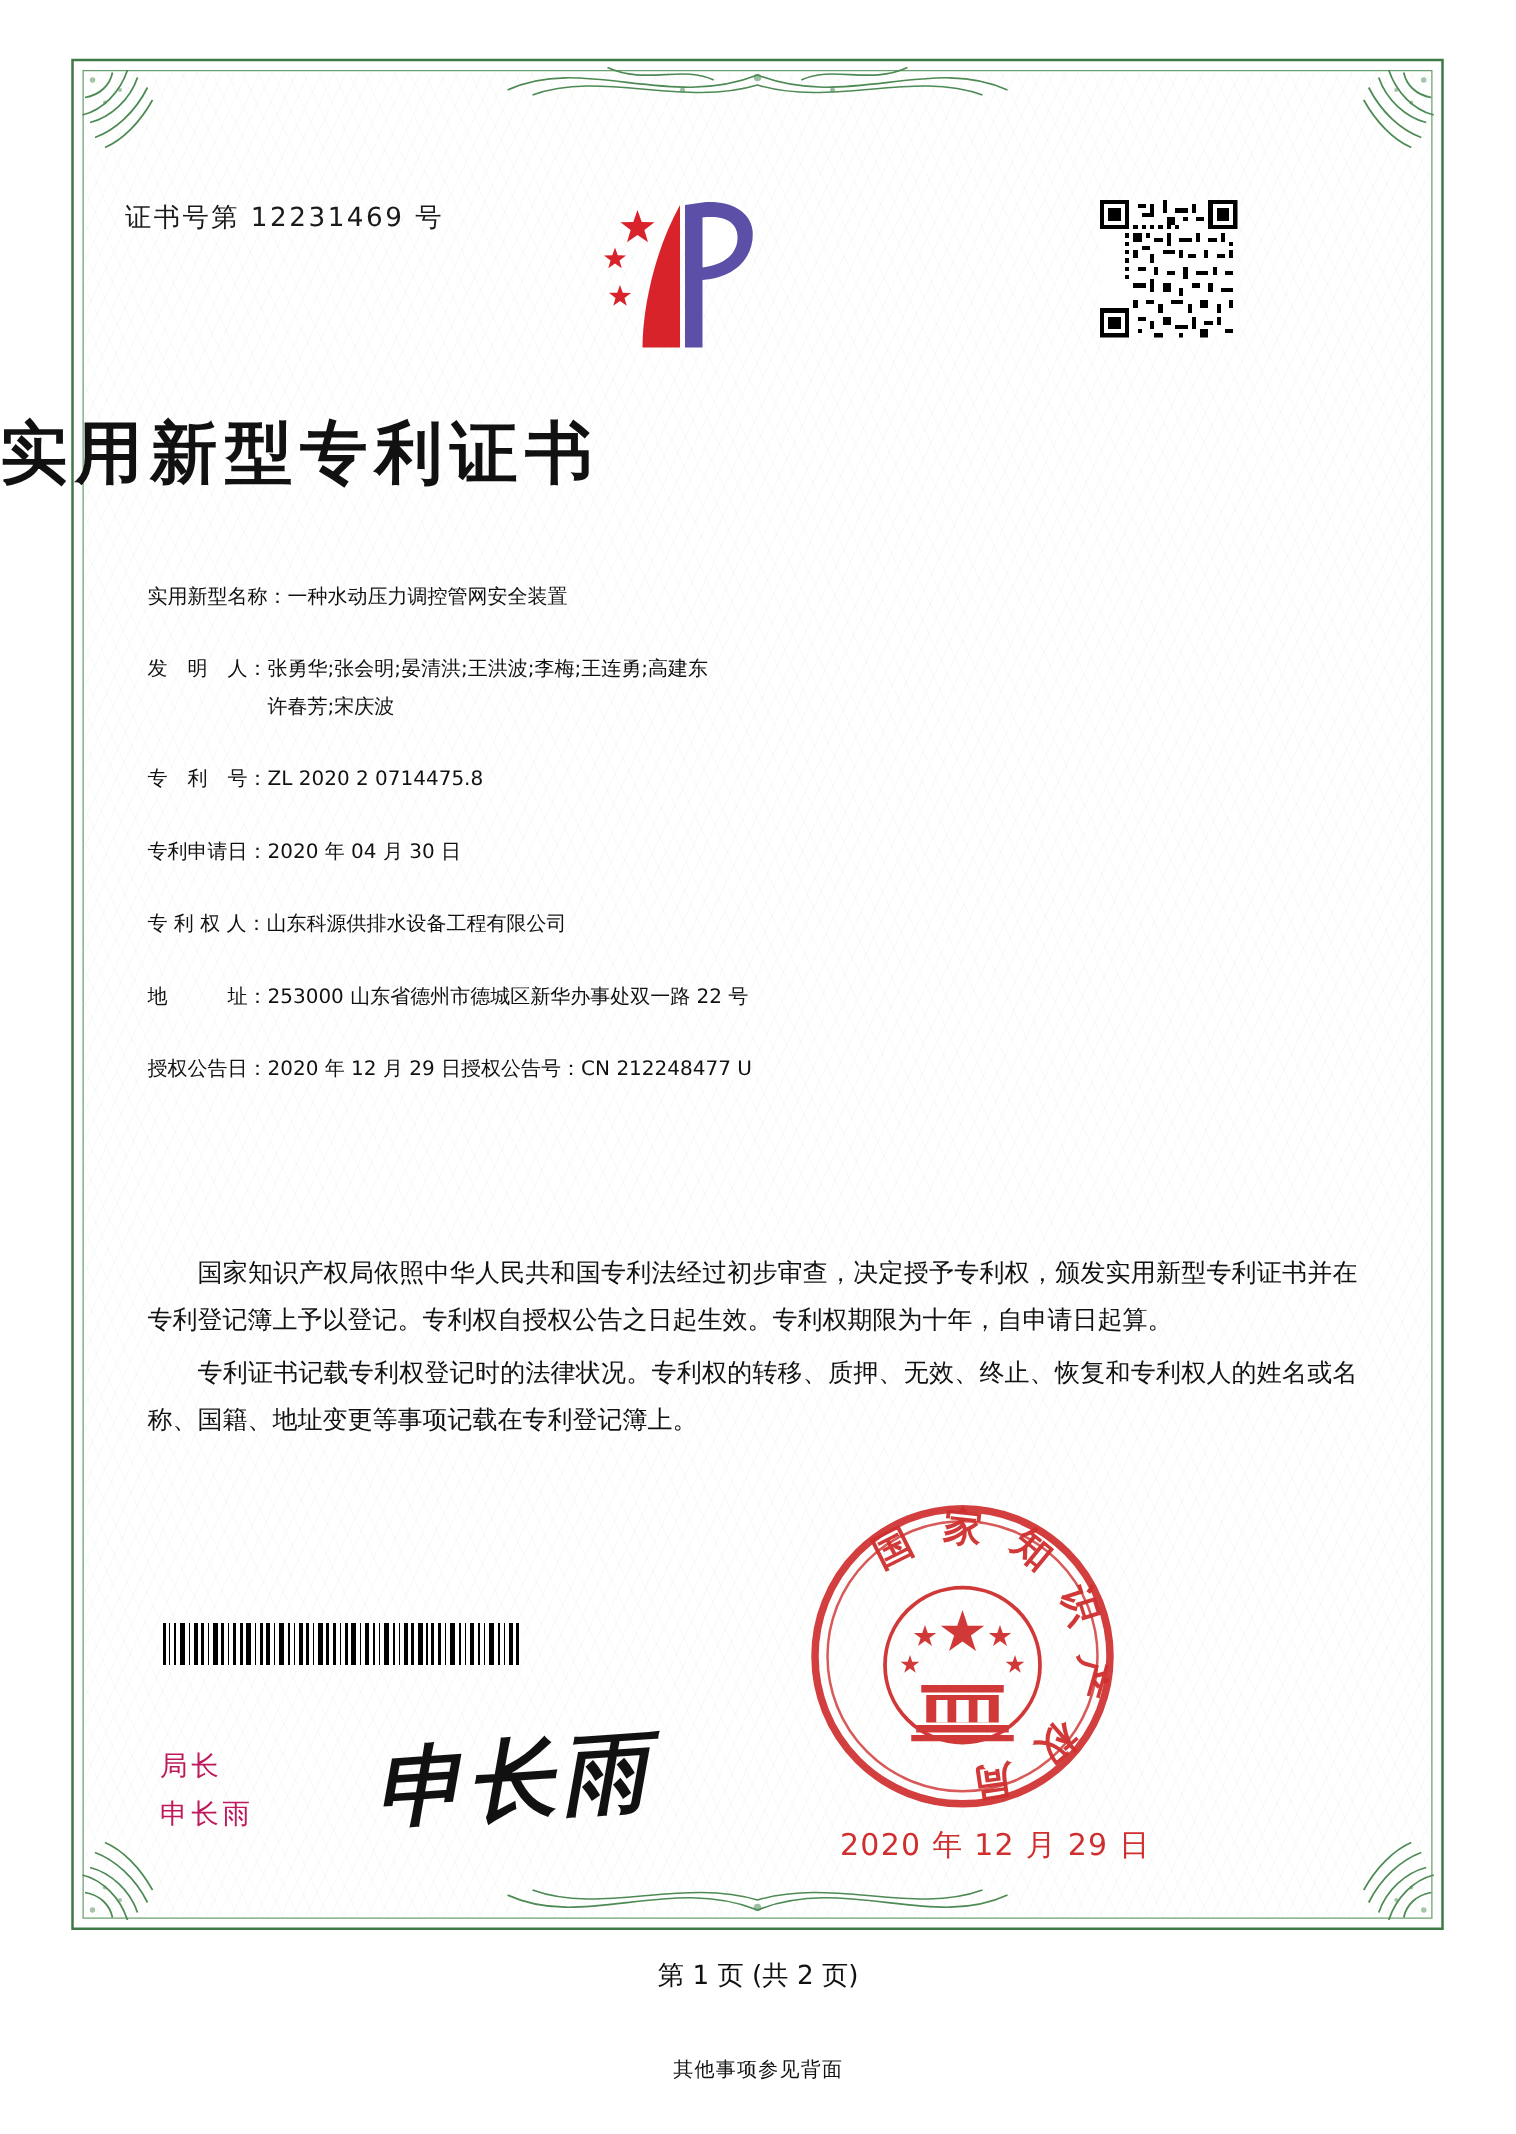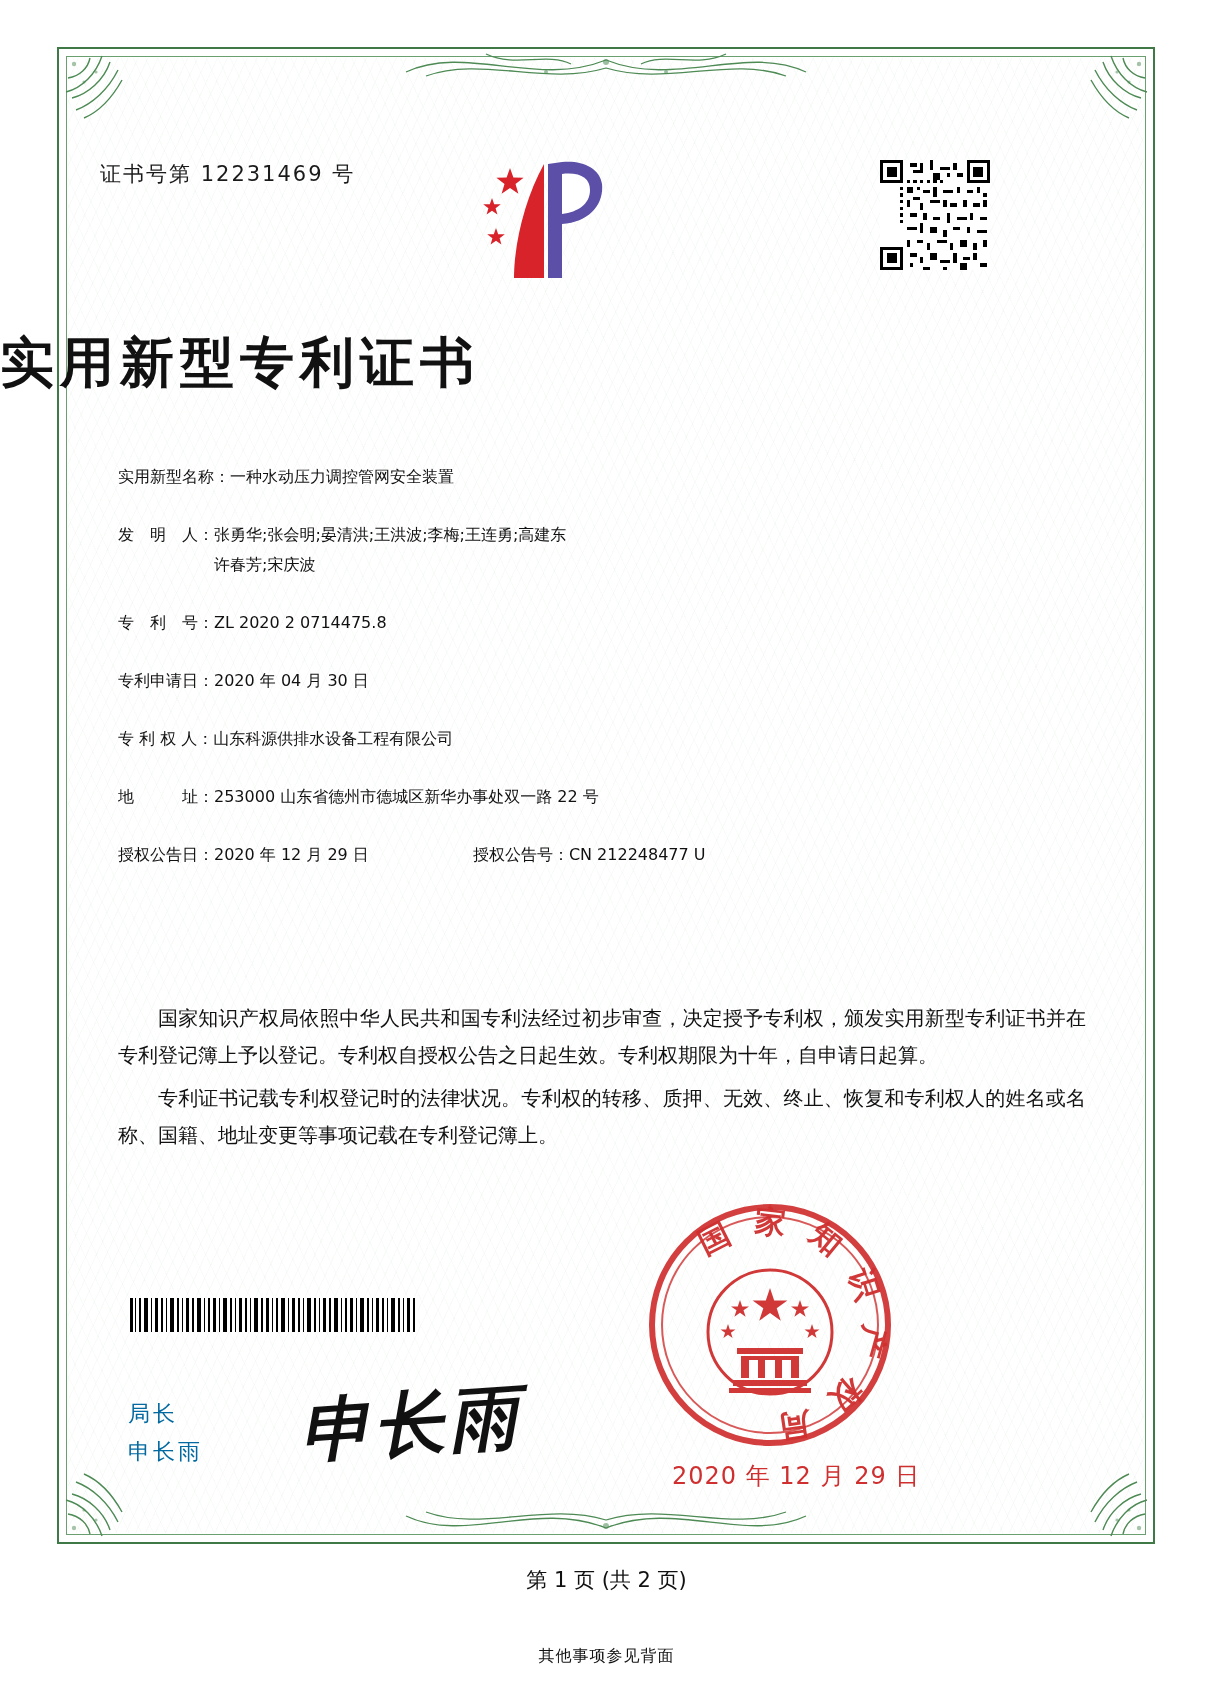--- a/index.html
+++ b/index.html
@@ -141,21 +141,21 @@
   .row .label {
     white-space: pre;
     flex: 0 0 auto;
   }
   .row .value {
     flex: 1 1 auto;
     white-space: pre-line;
   }
   .row-inventors { }
   .row-split { display:flex; }
-  .row-split .seg2 { margin-left: 104px; }
+  .row-split .seg2 { }
 
   
   .paras {
     position: absolute;
     left: 118px;
     top: 1000px;
     width: 968px;
     font-size: 20px;
     line-height: 37px;
     color: #111111;
@@ -177,21 +177,21 @@
   }
 
   
   .sig-label {
     position: absolute;
     left: 128px;
     top: 1395px;
     font-size: 22px;
     line-height: 38px;
     letter-spacing: 3px;
-    color: #0369a1;
+    color: #be185d;
     font-family: "DejaVu Sans", sans-serif;
   }
   .sig-script {
     position: absolute;
     left: 300px;
     top: 1378px;
     font-size: 70px;
     font-family: "DejaVu Serif", serif;
     font-style: italic;
     font-weight: bold;

